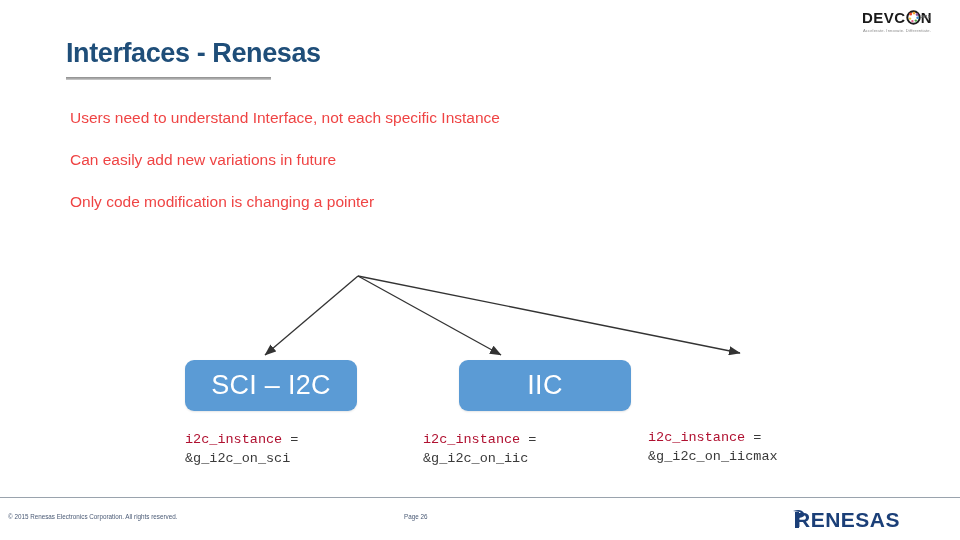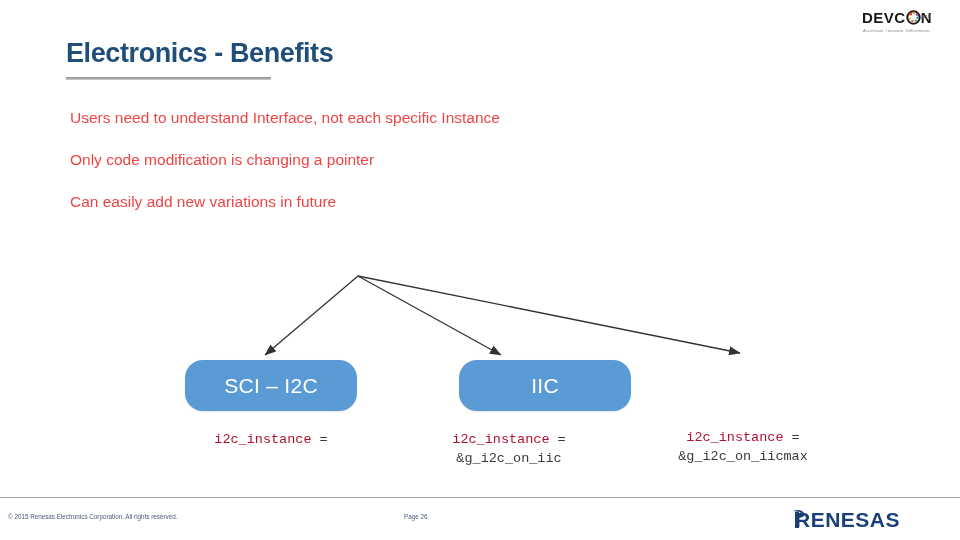--- a/index.html
+++ b/index.html
@@ -118,39 +118,38 @@
     font-family: "Liberation Mono", monospace;
     font-size: 15.5px;
     white-space: nowrap;
   }
   .code-red { color: #b01030; }
   .code-dark { color: #3a3a3a; }
 
   .node-box {
     position: absolute;
     background: #5b9bd5;
-    border-radius: 18px;
+    border-radius: 9px;
     display: flex;
     align-items: center;
     justify-content: center;
     color: #ffffff;
-    font-size: 21px;
+    font-size: 27px;
     letter-spacing: 0.3px;
     box-shadow: 0 1px 2px rgba(0,0,0,0.10);
   }
   #node-sci  { left: 185px; top: 360px; width: 172px; height: 51px; }
   #node-iic  { left: 423px; top: 360px; width: 172px; height: 51px; margin-left: 36px; }
   #node-max  { left: 655px; top: 358px; width: 174px; height: 51px; }
 
   .node-code {
     position: absolute;
     font-family: "Liberation Mono", monospace;
     font-size: 13.5px;
     line-height: 19px;
-    text-align: center;
     white-space: nowrap;
   }
   #code-sci { left: 185px; top: 430px; width: 172px; }
   #code-iic { left: 423px; top: 430px; width: 172px; }
   #code-max { left: 648px; top: 428px; width: 190px; }
 
   
   .footer-rule {
     position: absolute;
     left: 0;
@@ -195,27 +194,27 @@
         <circle cx="11.0" cy="4.6" r="1.3" fill="#8e4fa0"></circle>
         <circle cx="11.6" cy="7.8" r="1.3" fill="#3f8ed0"></circle>
         <circle cx="9.8" cy="10.6" r="1.2" fill="#4aa84a"></circle>
         <circle cx="6.4" cy="11.1" r="1.2" fill="#e05a8a"></circle>
         <circle cx="4.0" cy="8.6" r="1.2" fill="#f2c53d"></circle>
       </svg></span><span>N</span><span class="devcon-year">2015</span>
   </div>
   <div class="devcon-tag">Accelerate. Innovate. Differentiate.</div>
 </div>
 
-<div class="slide-title">Electronics - Benefits</div>
+<div class="slide-title">Interfaces - Renesas</div>
 <div class="title-rule"></div>
 
 <div class="bullets">
   <div class="bullet-line">Users need to understand Interface, not each specific Instance</div>
+  <div class="bullet-line">Can easily add new variations in future</div>
   <div class="bullet-line">Only code modification is changing a pointer</div>
-  <div class="bullet-line">Can easily add new variations in future</div>
 </div>
 
 <div class="diagram">
 
   <svg class="diagram-arrows" width="960" height="540">
     <defs>
       <marker id="arrowhead" markerWidth="9" markerHeight="7" refX="8.5" refY="3.5" orient="auto">
         <polygon points="0 0, 9 3.5, 0 7" fill="#333333"></polygon>
       </marker>
     </defs>
@@ -227,20 +226,21 @@
 
   <div class="node-box" id="node-sci">
     <span>SCI – I2C</span>
   </div>
   <div class="node-box" id="node-iic">
     <span>IIC</span>
   </div>
 
   <div class="node-code" id="code-sci">
     <div><span class="code-red">i2c_instance</span><span class="code-dark"> =</span></div>
+    <div class="code-dark">&amp;g_i2c_on_sci</div>
   </div>
   <div class="node-code" id="code-iic">
     <div><span class="code-red">i2c_instance</span><span class="code-dark"> =</span></div>
     <div class="code-dark">&amp;g_i2c_on_iic</div>
   </div>
   <div class="node-code" id="code-max">
     <div><span class="code-red">i2c_instance</span><span class="code-dark"> =</span></div>
     <div class="code-dark">&amp;g_i2c_on_iicmax</div>
   </div>
 </div>

